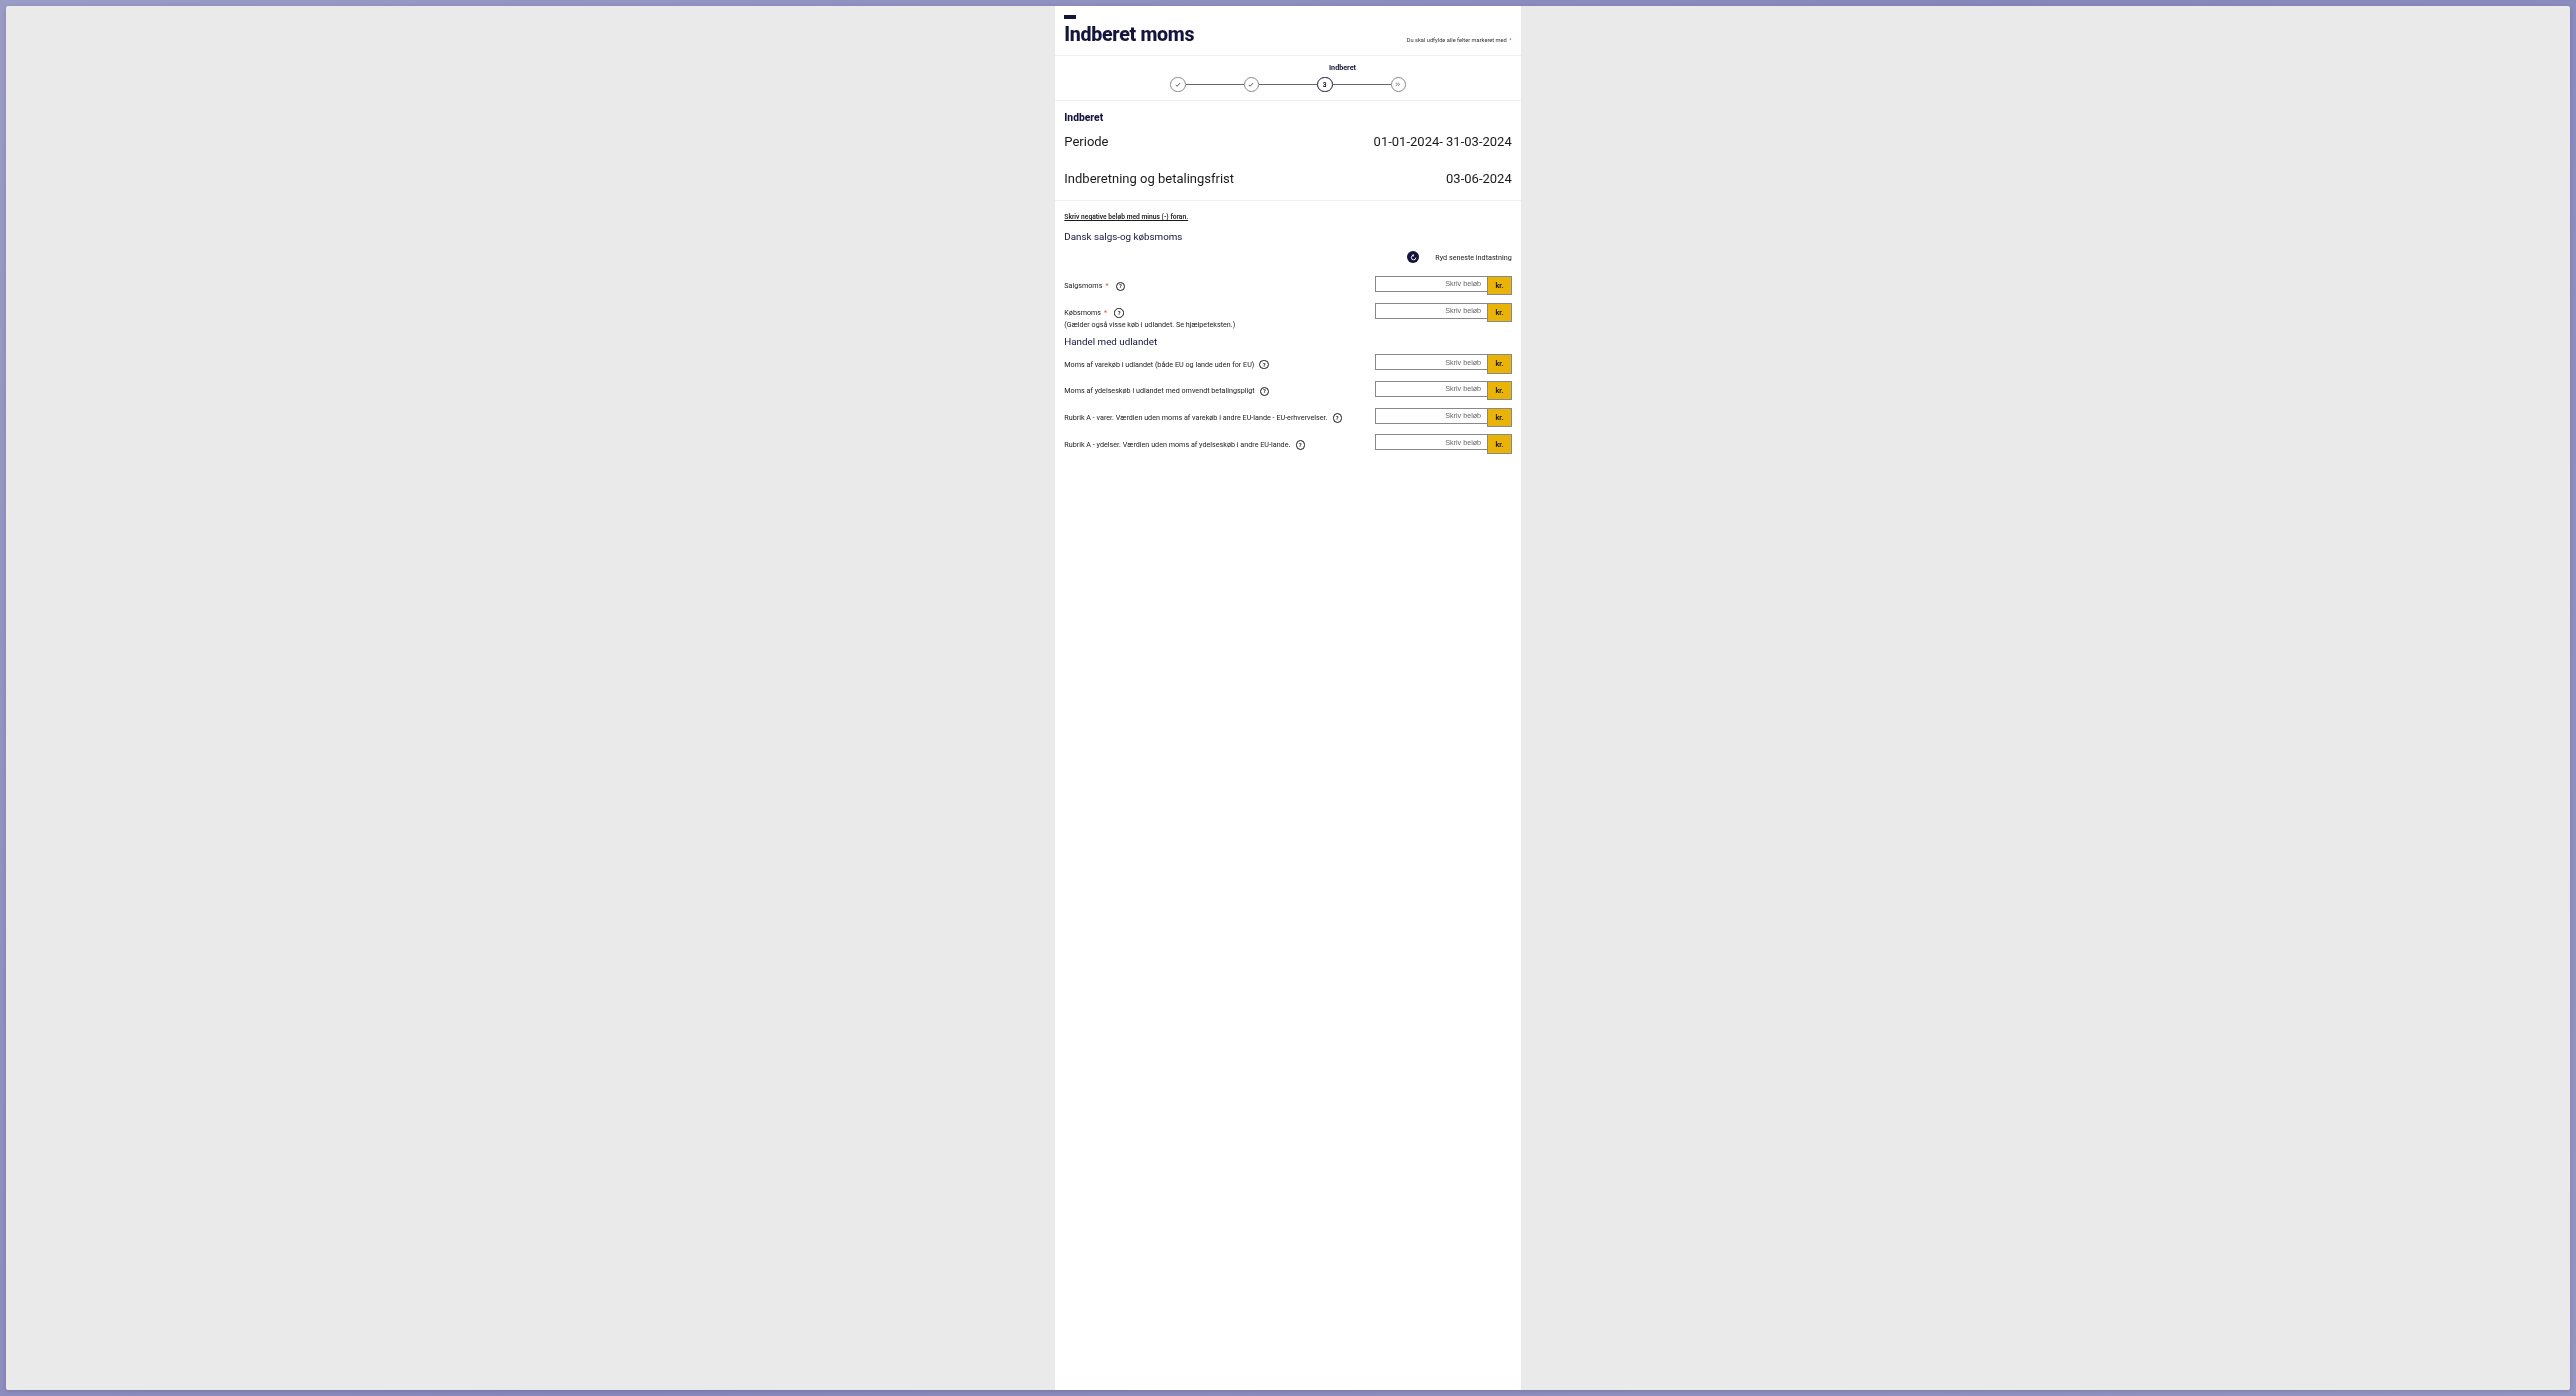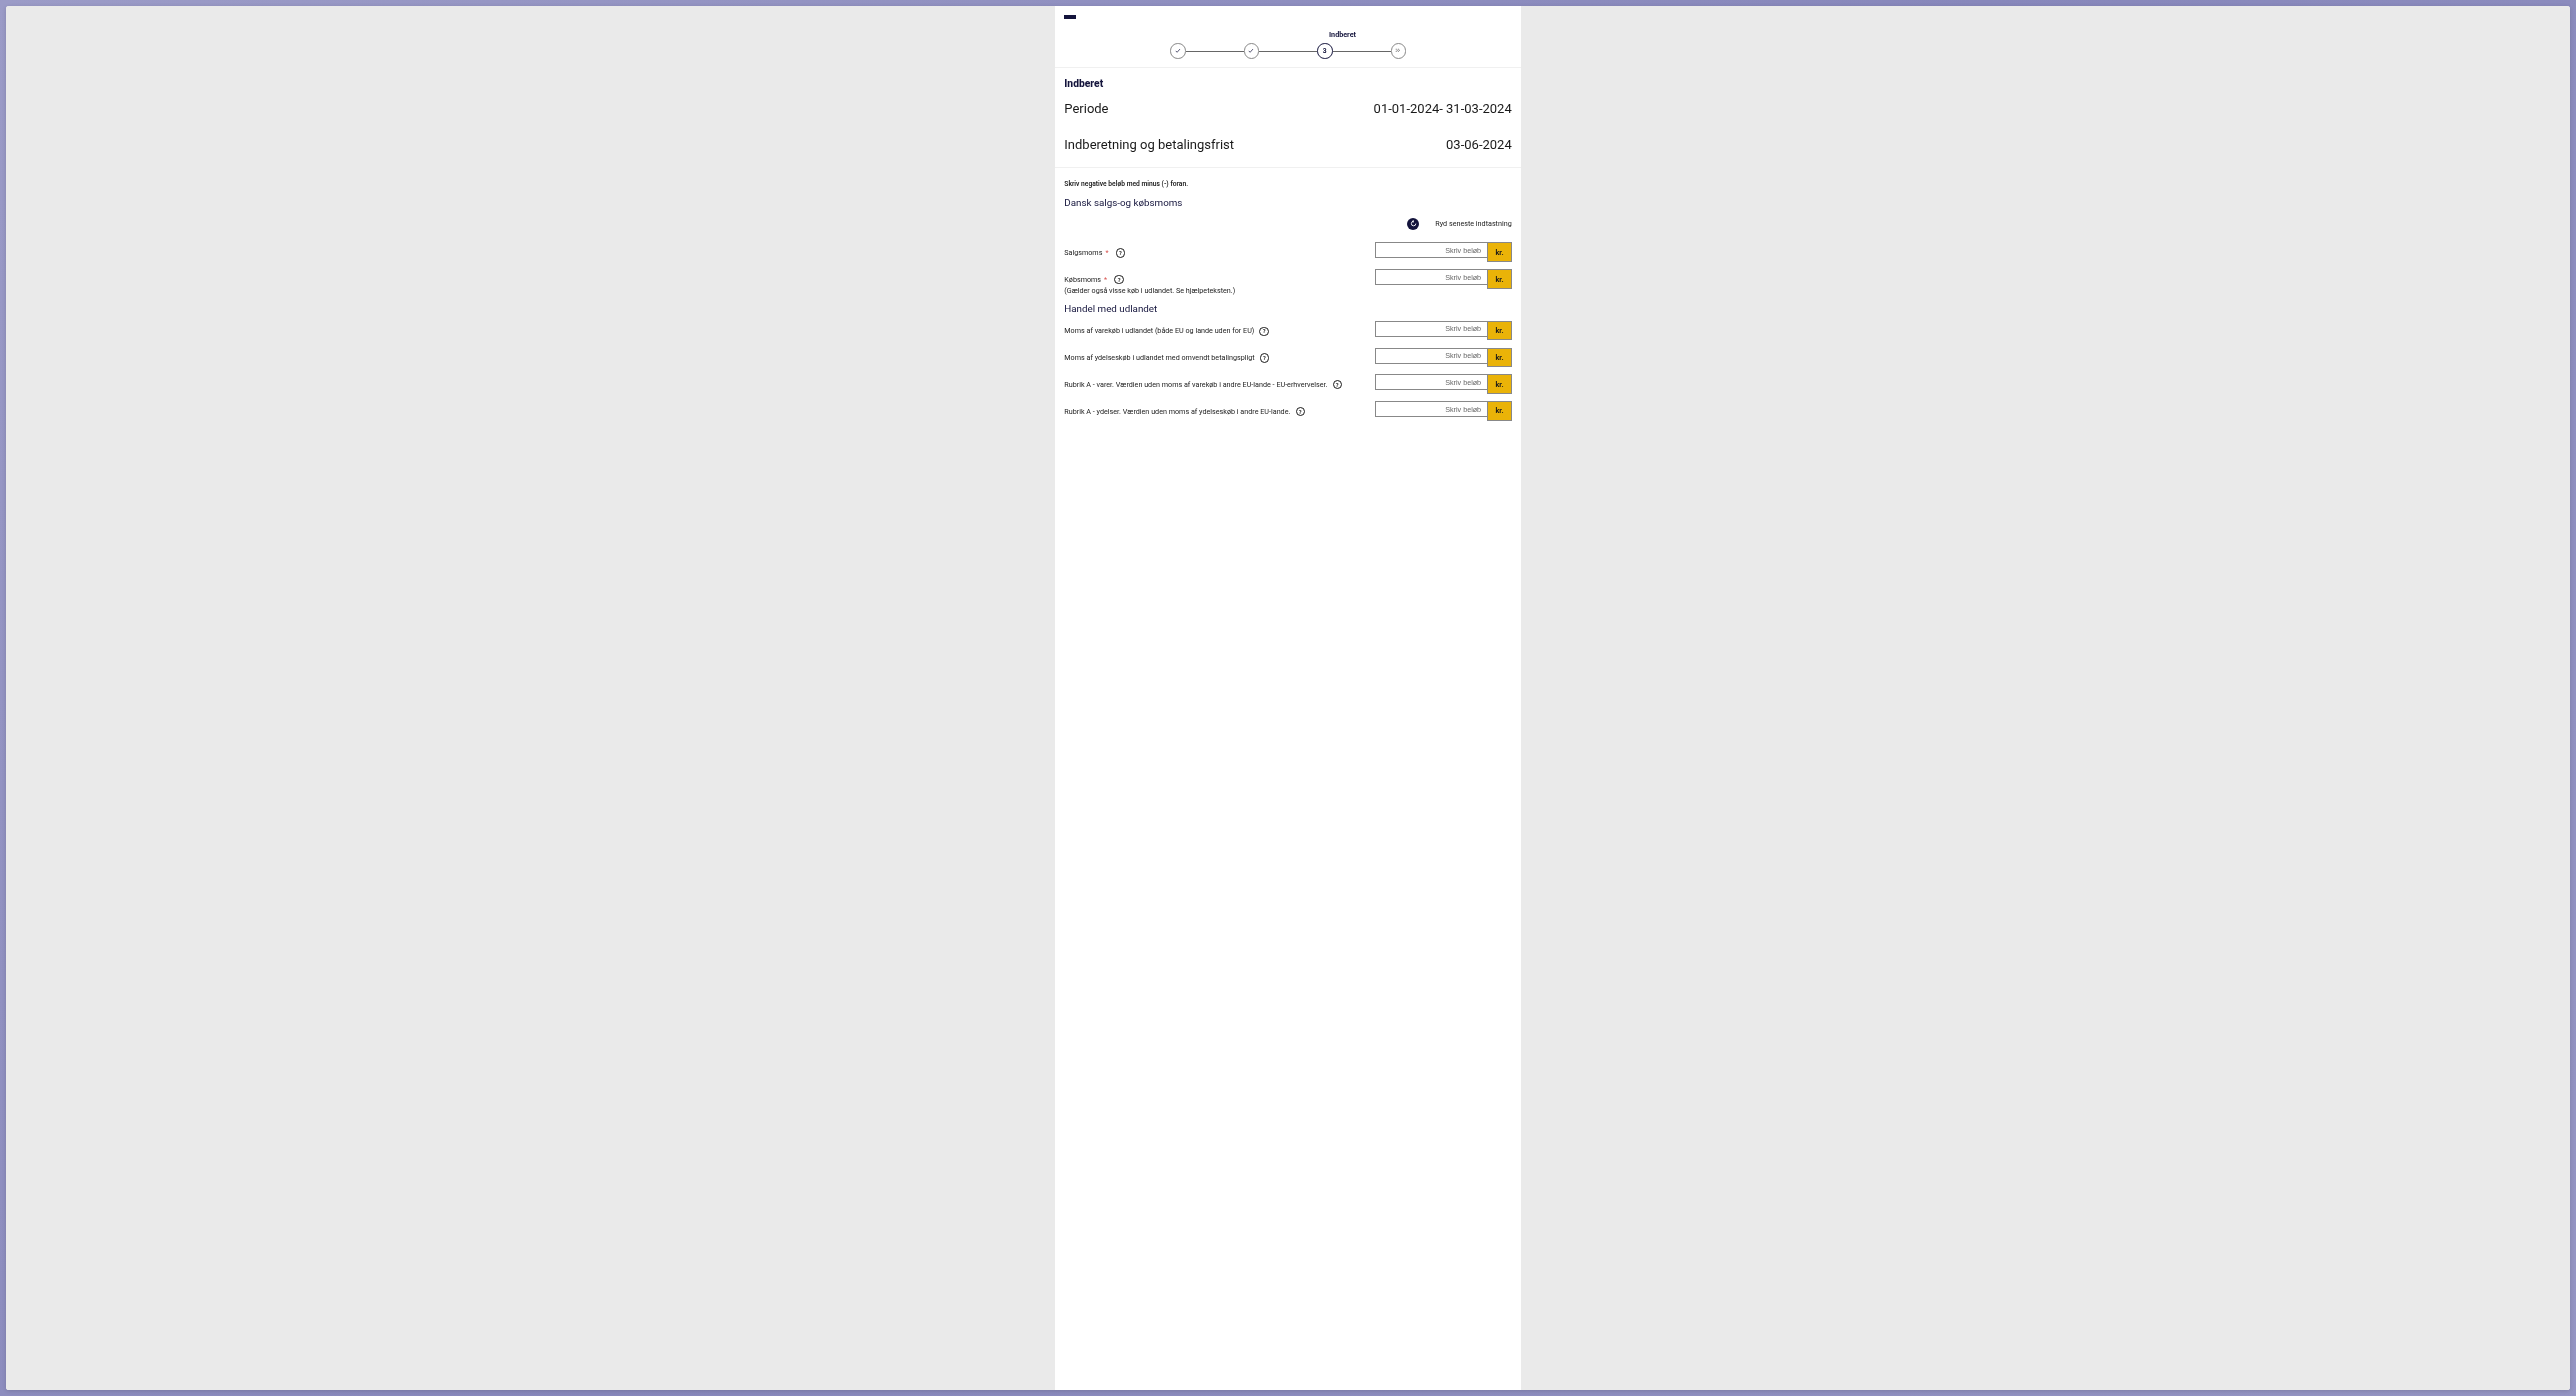--- a/index.html
+++ b/index.html
@@ -132,20 +132,21 @@
       margin-bottom: 0;
     }
     .form-section {
       padding: 12.4px 9.3px 9.3px 9.3px;
     }
     .hint-text {
       font-size: 6.7px;
       font-weight: 600;
       color: #1a1a1a;
       margin-bottom: 9.3px;
+      text-decoration: underline;
     }
     .subsection-title {
       font-size: 9.8px;
       font-weight: 400;
       color: #14143c;
       margin-bottom: 9.3px;
     }
     .reset-row {
       display: flex;
       justify-content: flex-end;
@@ -248,20 +249,27 @@
   </style>
 </head>
 <body>
 
 <div class="window">
   <div class="content-scroll">
     <div class="page">
 
       <div class="top-accent"></div>
 
+      <div class="header-row">
+        <h1 class="page-title">Indberet moms</h1>
+        <div class="required-note">
+          <span>Du skal udfylde alle felter markeret med</span>
+          <span class="asterisk">*</span>
+        </div>
+      </div>
 
       <div class="stepper-section">
         <div class="stepper-label">Indberet</div>
         <div class="stepper">
           <div class="step-circle done">
             <svg viewBox="0 0 16 16">
                 <path d="M2 8 L6 12 L14 3" stroke="#14143c" stroke-width="2" fill="none"></path>
               </svg>
           </div>
           <div class="step-line"></div>

